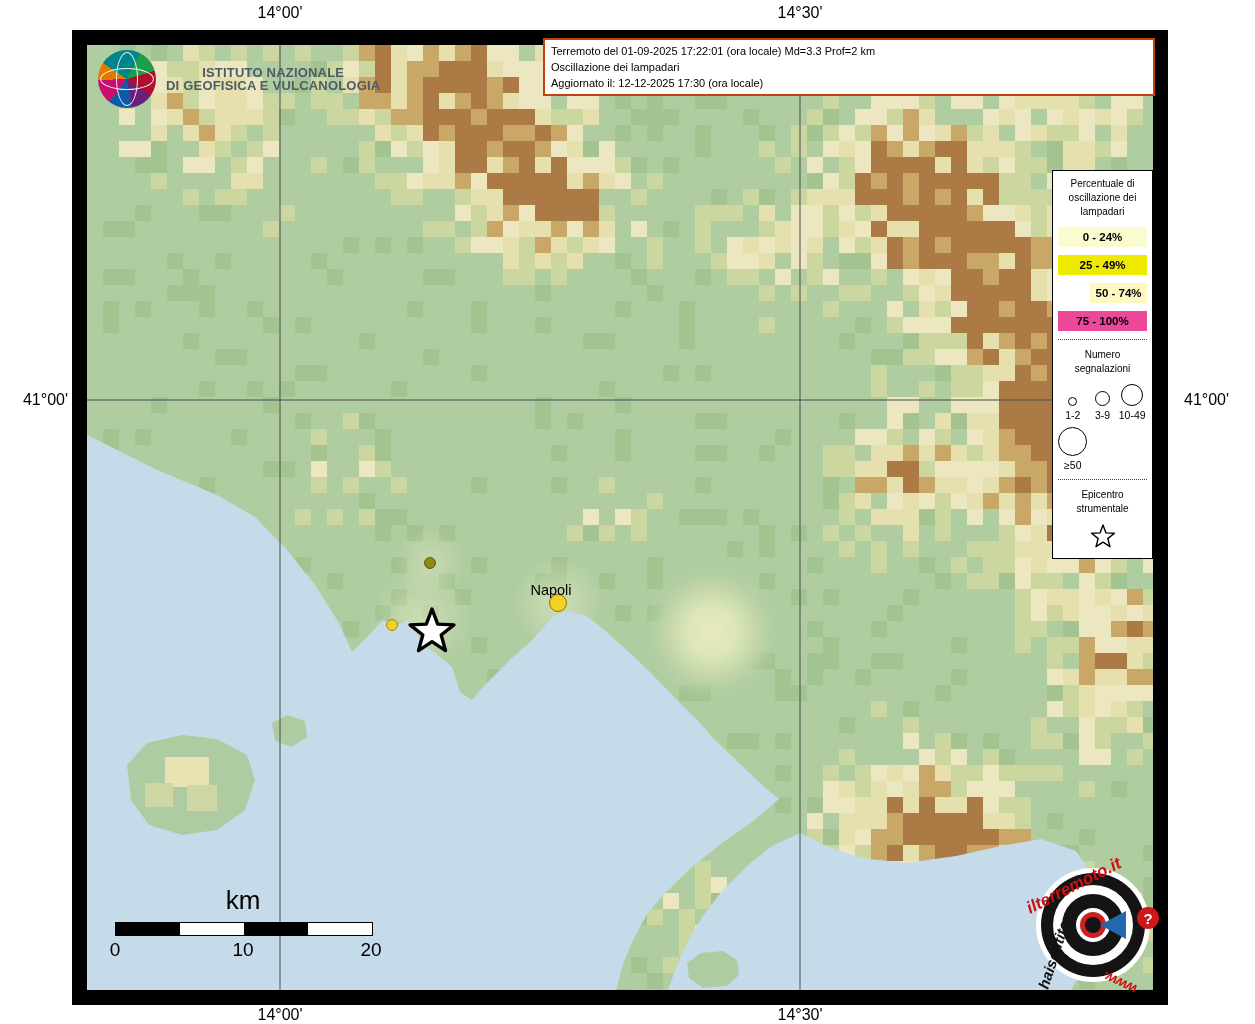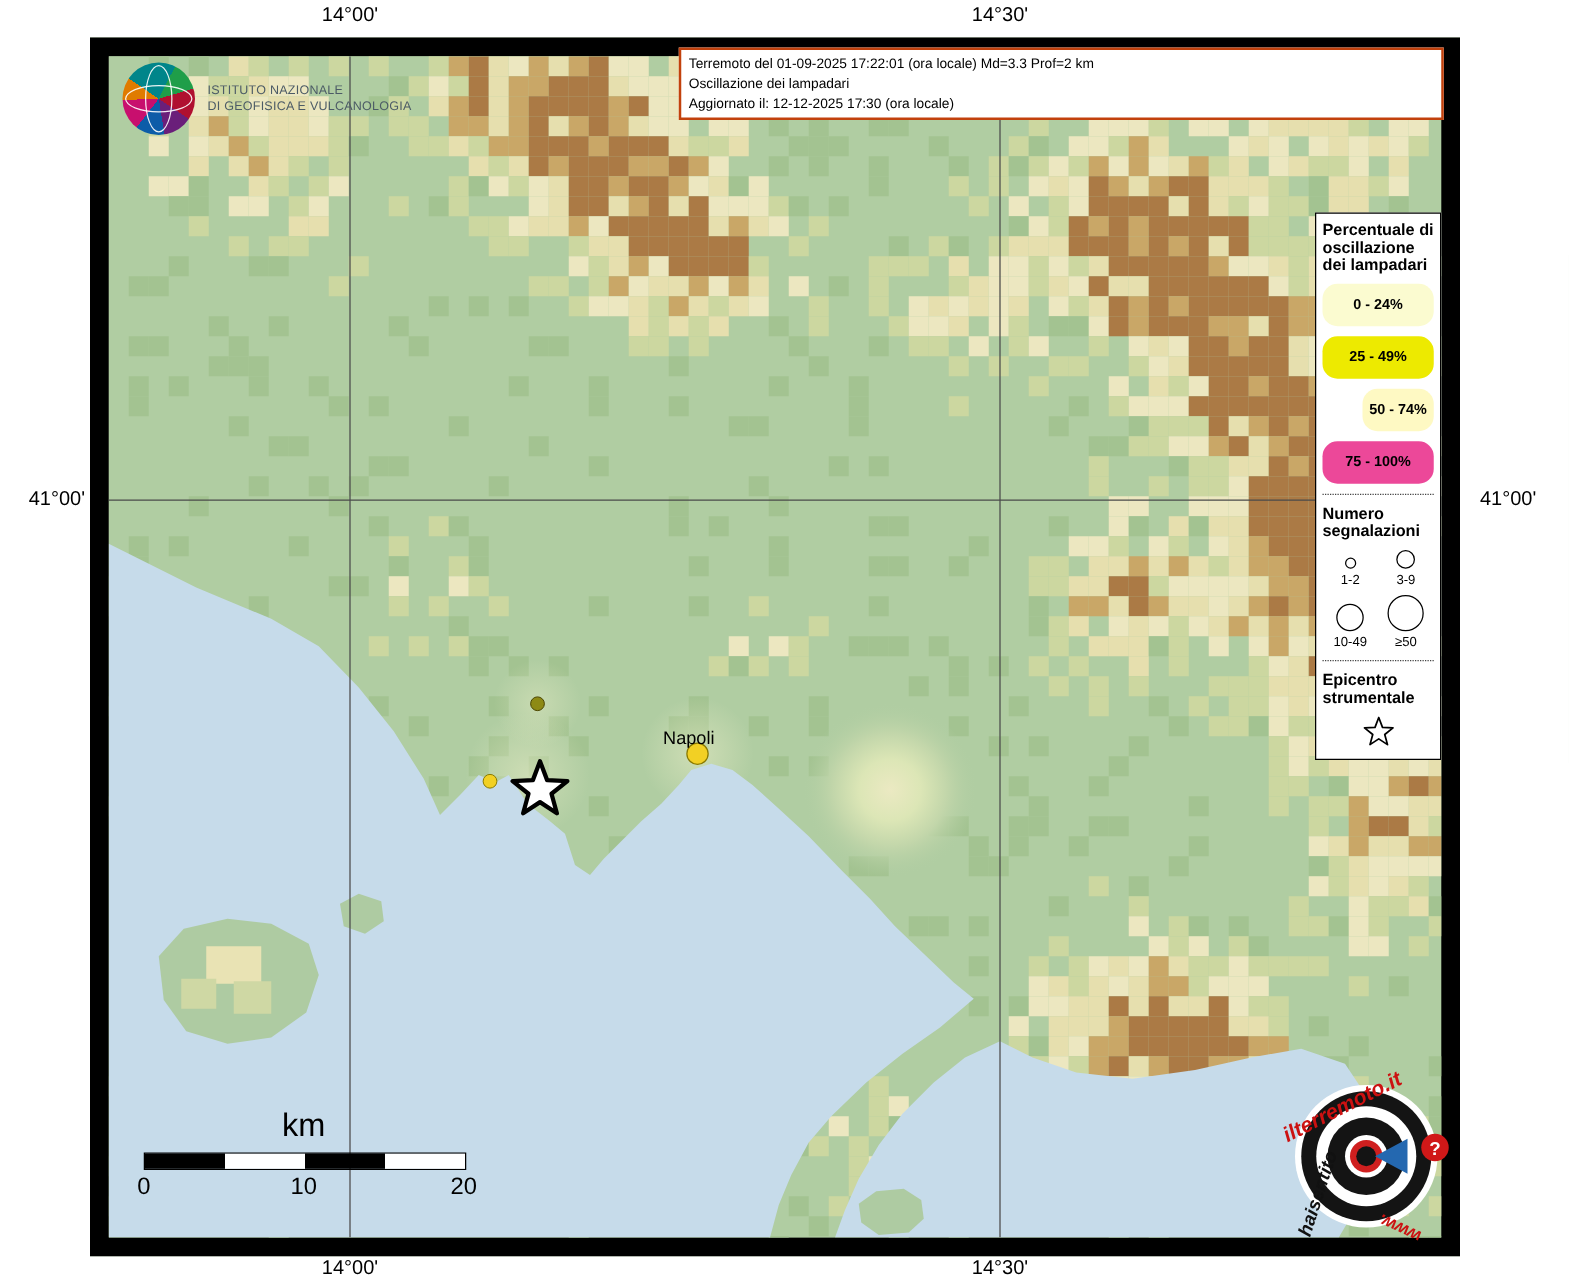--- a/index.html
+++ b/index.html
@@ -16,29 +16,29 @@
             font-size:11px;line-height:16px;z-index:6;white-space:nowrap;overflow:hidden;}
   
   .ingv{position:absolute;left:98px;top:50px;display:flex;align-items:center;gap:10px;z-index:5;}
   .ingv-globe{width:58px;height:58px;border-radius:50%;position:relative;flex:0 0 auto;
      background:conic-gradient(from -20deg,#00858a 0 13%,#1f9e49 13% 26%,#b01030 26% 40%,
        #6a1f7a 40% 53%,#0d5ca8 53% 66%,#c80f6e 66% 80%,#e07b00 80% 90%,#00858a 90% 100%);}
   .ingv-globe::before{content:"";position:absolute;left:18px;top:2px;right:18px;bottom:2px;
      border:1.5px solid rgba(255,255,255,.9);border-radius:50%;}
   .ingv-globe::after{content:"";position:absolute;left:2px;top:18px;right:2px;bottom:18px;
      border:1.5px solid rgba(255,255,255,.9);border-radius:50%;}
-  .ingv-text{font-size:10px;font-weight:normal;color:#4c5b66;line-height:13px;letter-spacing:.2px;}
+  .ingv-text{font-size:13px;font-weight:bold;color:#4c5b66;line-height:13px;letter-spacing:.2px;text-align:center;}
   
   .legend{position:absolute;left:1052px;top:170px;width:101px;background:#fff;border:1px solid #000;
           box-sizing:border-box;z-index:6;padding:6px 5px 8px;display:flex;flex-direction:column;gap:8px;}
-  .legend-title{font-weight:bold;font-size:13px;line-height:14px;}
-  .swatch{height:34px;display:flex;align-items:center;justify-content:center;
-          font-weight:bold;font-size:11.5px;color:#000;border-radius:12px;}
+  .legend-title{font-weight:normal;font-size:10px;text-align:center;line-height:14px;}
+  .swatch{height:20px;display:flex;align-items:center;justify-content:center;
+          font-weight:bold;font-size:11.5px;color:#000;}
   .sep{border-top:1px dotted #444;margin:0;}
-  .sig-grid{display:grid;grid-template-columns:1fr 1fr;row-gap:6px;justify-items:center;align-items:end;}
+  .sig-grid{display:grid;grid-template-columns:1fr 1fr 1fr;row-gap:6px;justify-items:center;align-items:end;}
   .sig-cell{display:flex;flex-direction:column;align-items:center;justify-content:flex-end;gap:3px;font-size:10.5px;}
   .sig-c{border:1.6px solid #000;border-radius:50%;background:#fff;display:block;}
   .c1{width:7px;height:7px;} .c2{width:13px;height:13px;} .c3{width:20px;height:20px;} .c4{width:27px;height:27px;}
   .legend-star{display:flex;justify-content:center;}
   
   .scalebar{position:absolute;left:100px;top:885px;z-index:5;}
   .km-label{width:256px;margin-left:15px;text-align:center;font-size:26px;}
   .bar{display:flex;margin-left:15px;margin-top:6px;width:256px;height:12px;border:1.5px solid #000;}
   .bar div{height:100%;}
   .seg-b{background:#000;width:64px;} .seg-w{background:#fff;width:64px;}

